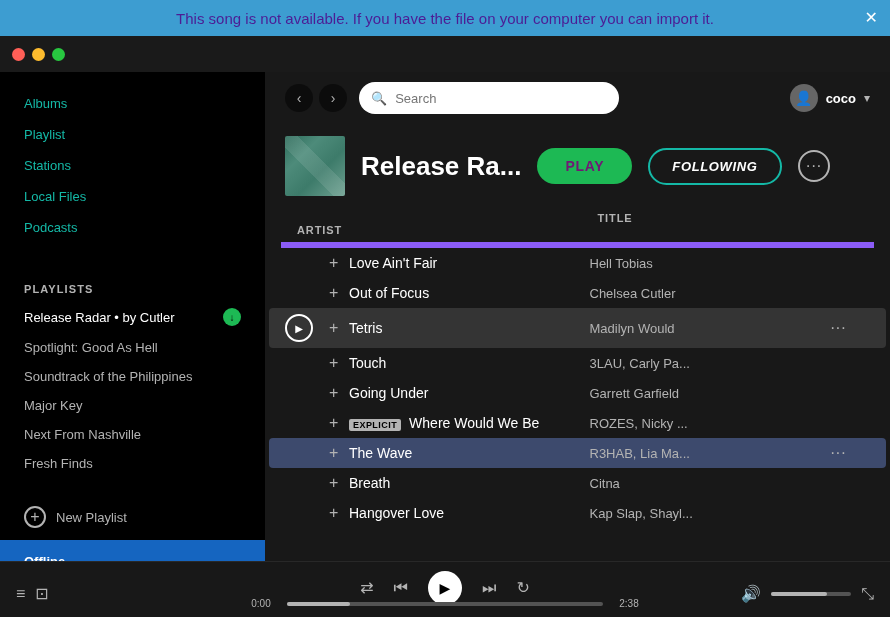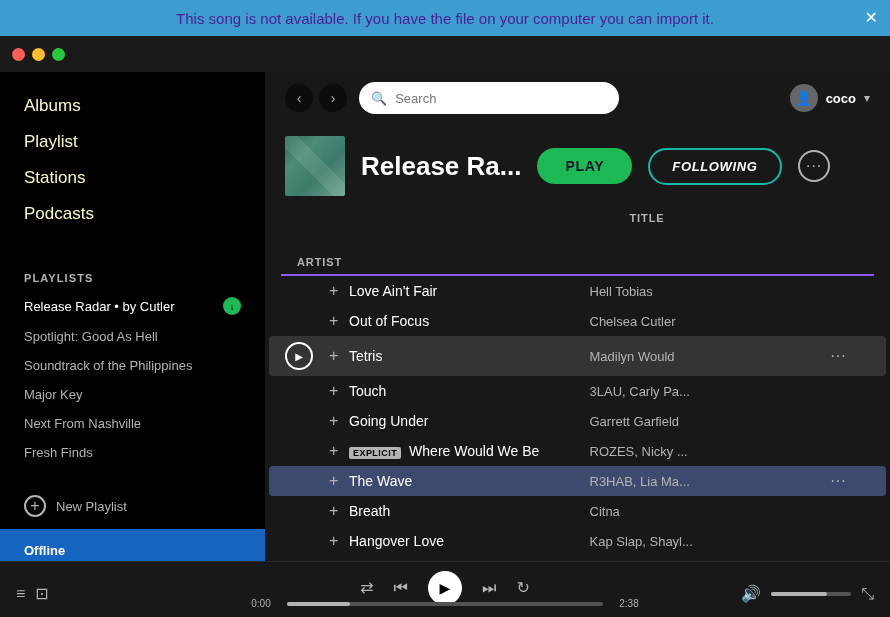--- a/index.html
+++ b/index.html
@@ -82,23 +82,23 @@
       overflow-y: auto;
       padding-top: 8px;
     }
     .sidebar-nav {
       padding: 8px 0;
     }
     .sidebar-item {
       display: flex;
       align-items: center;
       padding: 8px 24px;
-      font-size: 17px;
+      font-size: 13px;
       font-weight: 500;
-      color: #fef9c3;
+      color: #14b8a6;
       cursor: pointer;
       text-decoration: none;
     }
 
     .sidebar-section-label {
       padding: 16px 24px 6px;
       font-size: 11px;
       font-weight: 700;
       color: #b3b3b3;
       letter-spacing: 0.1em;
@@ -271,21 +271,21 @@
       font-size: 26px;
       font-weight: 700;
       color: #fff;
       white-space: nowrap;
       overflow: hidden;
       text-overflow: ellipsis;
       max-width: 200px;
     }
     .play-btn {
       background: #1db954;
-      color: #0f172a;
+      color: #701a75;
       border: none;
       border-radius: 20px;
       padding: 10px 28px;
       font-size: 14px;
       font-weight: 700;
       cursor: pointer;
       letter-spacing: 0.05em;
       text-transform: uppercase;
     }
     .following-btn {
@@ -312,23 +312,22 @@
       align-items: center;
       justify-content: center;
       font-size: 16px;
     }
 
     
     .track-list-header {
       display: grid;
       grid-template-columns: 40px 1fr 1fr;
       padding: 6px 16px;
-      border-bottom: 2px solid #8b5cf6;
+      border-bottom: 6px solid #8b5cf6;
       margin: 0 16px;
-      gap: 32px;
     }
     .track-col-header {
       font-size: 11px;
       font-weight: 600;
       color: #b3b3b3;
       text-transform: uppercase;
       letter-spacing: 0.08em;
     }
 
     .track-list {
@@ -535,20 +534,23 @@
   <div class="sidebar">
     <div class="sidebar-nav">
       <div class="sidebar-item">
         <span>Albums</span>
       </div>
       <div class="sidebar-item">
         <span>Playlist</span>
       </div>
       <div class="sidebar-item">
         <span>Stations</span>
+      </div>
+      <div class="sidebar-item">
+        <span>Local Files</span>
       </div>
       <div class="sidebar-item">
         <span>Podcasts</span>
       </div>
     </div>
     <div class="sidebar-divider"></div>
     <div class="sidebar-section-label">PLAYLISTS</div>
     <div class="playlist-item active">
       <span>Release Radar • by Cutler</span>
       <span class="download-icon">↓</span>

